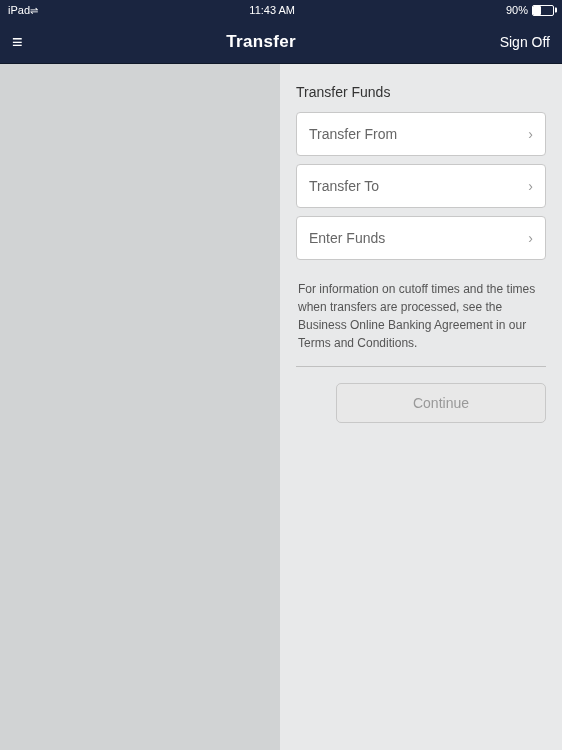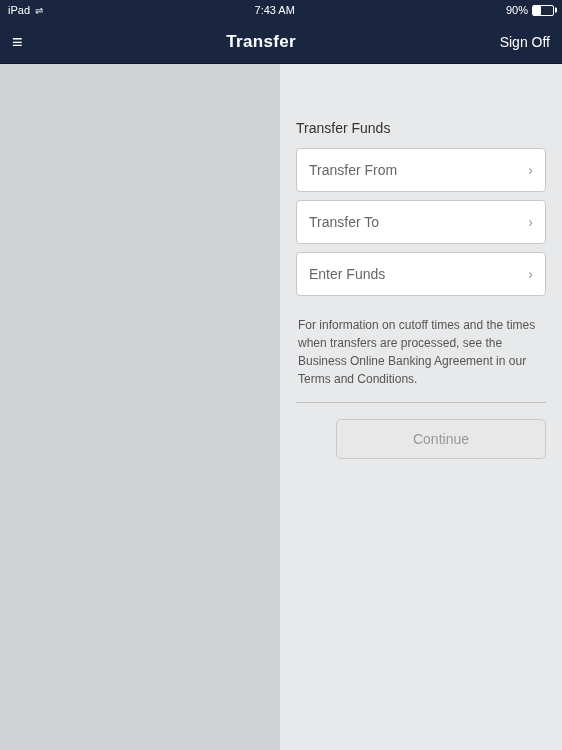--- a/index.html
+++ b/index.html
@@ -20,21 +20,20 @@
       display: flex;
       align-items: center;
       justify-content: space-between;
       padding: 0 8px;
       color: white;
       font-size: 11px;
     }
     .status-left {
       display: flex;
       align-items: center;
-      gap: 5px;
     }
     .status-right {
       display: flex;
       align-items: center;
       gap: 4px;
       font-size: 11px;
     }
     .battery-icon {
       width: 22px;
       height: 11px;
@@ -111,21 +110,20 @@
       flex: 1;
       background: #e8e9ea;
       padding: 20px 16px;
     }
 
     
     .section-title {
       font-size: 14px;
       color: #333;
       margin-bottom: 12px;
-      margin-top: 36px;
     }
 
     .form-item {
       background: white;
       border: 1px solid #c8c8c8;
       border-radius: 4px;
       height: 44px;
       display: flex;
       align-items: center;
       justify-content: space-between;
@@ -187,21 +185,21 @@
     }
   </style>
 </head>
 <body>
 
 <div class="status-bar">
   <div class="status-left">
     <span>iPad</span>
     <span class="wifi-icon">⇌</span>
   </div>
-  <span>7:43 AM</span>
+  <span>11:43 AM</span>
   <div class="status-right">
     <span>90%</span>
     <div class="battery-icon">
       <div class="battery-fill"></div>
     </div>
   </div>
 </div>
 
 <div class="nav-bar">
   <span class="nav-menu-icon">≡</span>

